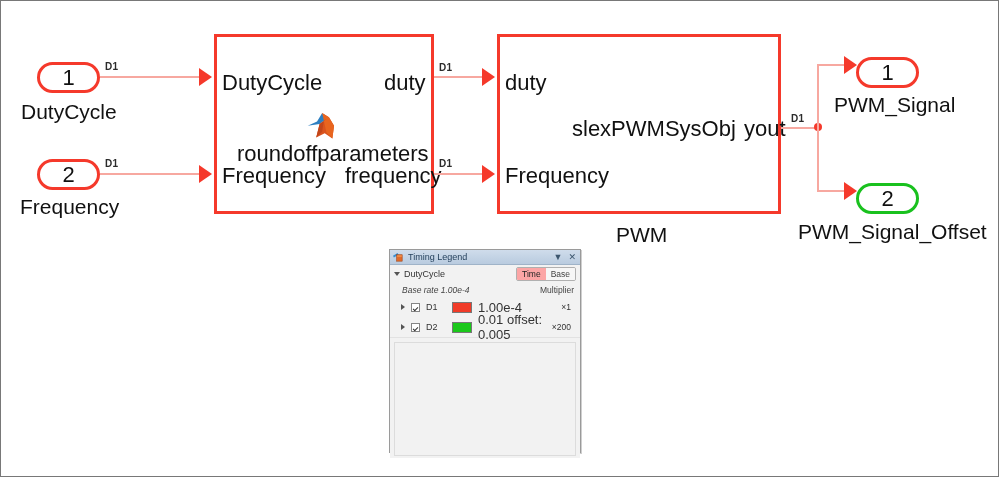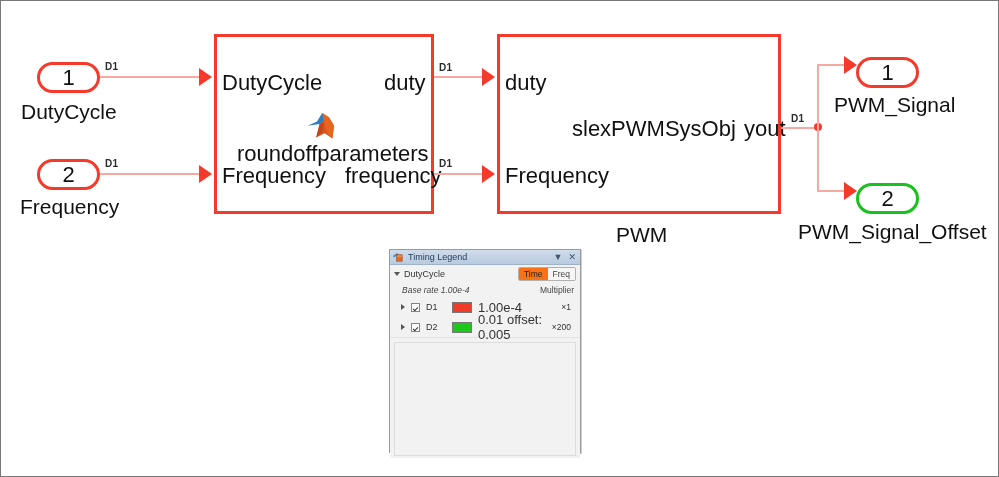--- a/index.html
+++ b/index.html
@@ -81,21 +81,21 @@
 
   .grp-row{height:17px;box-sizing:border-box;display:flex;align-items:center;
     padding:0 4px;gap:4px;background:#f2f2f2;}
   .tri{width:0;height:0;border-left:4px solid #555;border-top:3px solid transparent;
     border-bottom:3px solid transparent;}
   .tri.down{border-left:3px solid transparent;border-right:3px solid transparent;
     border-top:4px solid #555;border-bottom:0;}
   .grp-name{font-size:9px;color:#333;flex:1;}
   .seg{display:flex;border:1px solid #b0b0b0;border-radius:2px;overflow:hidden;}
   .seg div{font-size:8.5px;padding:1px 5px;background:#f6f6f6;color:#444;}
-  .seg div.on{background:#f97316;color:#222;}
+  .seg div.on{background:#fca5a5;color:#222;}
 
   .rate-row{height:15px;display:flex;align-items:center;padding:0 6px;
     font-size:8.5px;color:#444;}
   .rate-row .left{flex:1;padding-left:6px;font-style:italic;}
   .rate-row .right{color:#444;}
 
   .d-row{height:20px;display:flex;align-items:center;padding:0 5px;gap:6px;
     font-size:8.5px;color:#333;}
   .d-row .tri{margin-left:6px;}
   .d-name{width:20px;font-size:9px;}
@@ -192,21 +192,21 @@
       <span class="tb-btn">▼</span>
       <span class="tb-btn">✕</span>
     </div>
 
 
     <div class="grp-row">
       <span class="tri down"></span>
       <span class="grp-name">DutyCycle</span>
       <span class="seg">
         <div class="on">Time</div>
-        <div>Freq</div>
+        <div>Base</div>
       </span>
     </div>
 
     <div class="rate-row">
       <span class="left">Base rate 1.00e-4</span>
       <span class="right">Multiplier</span>
     </div>
 
     <div class="d-row">
       <span class="tri"></span>

